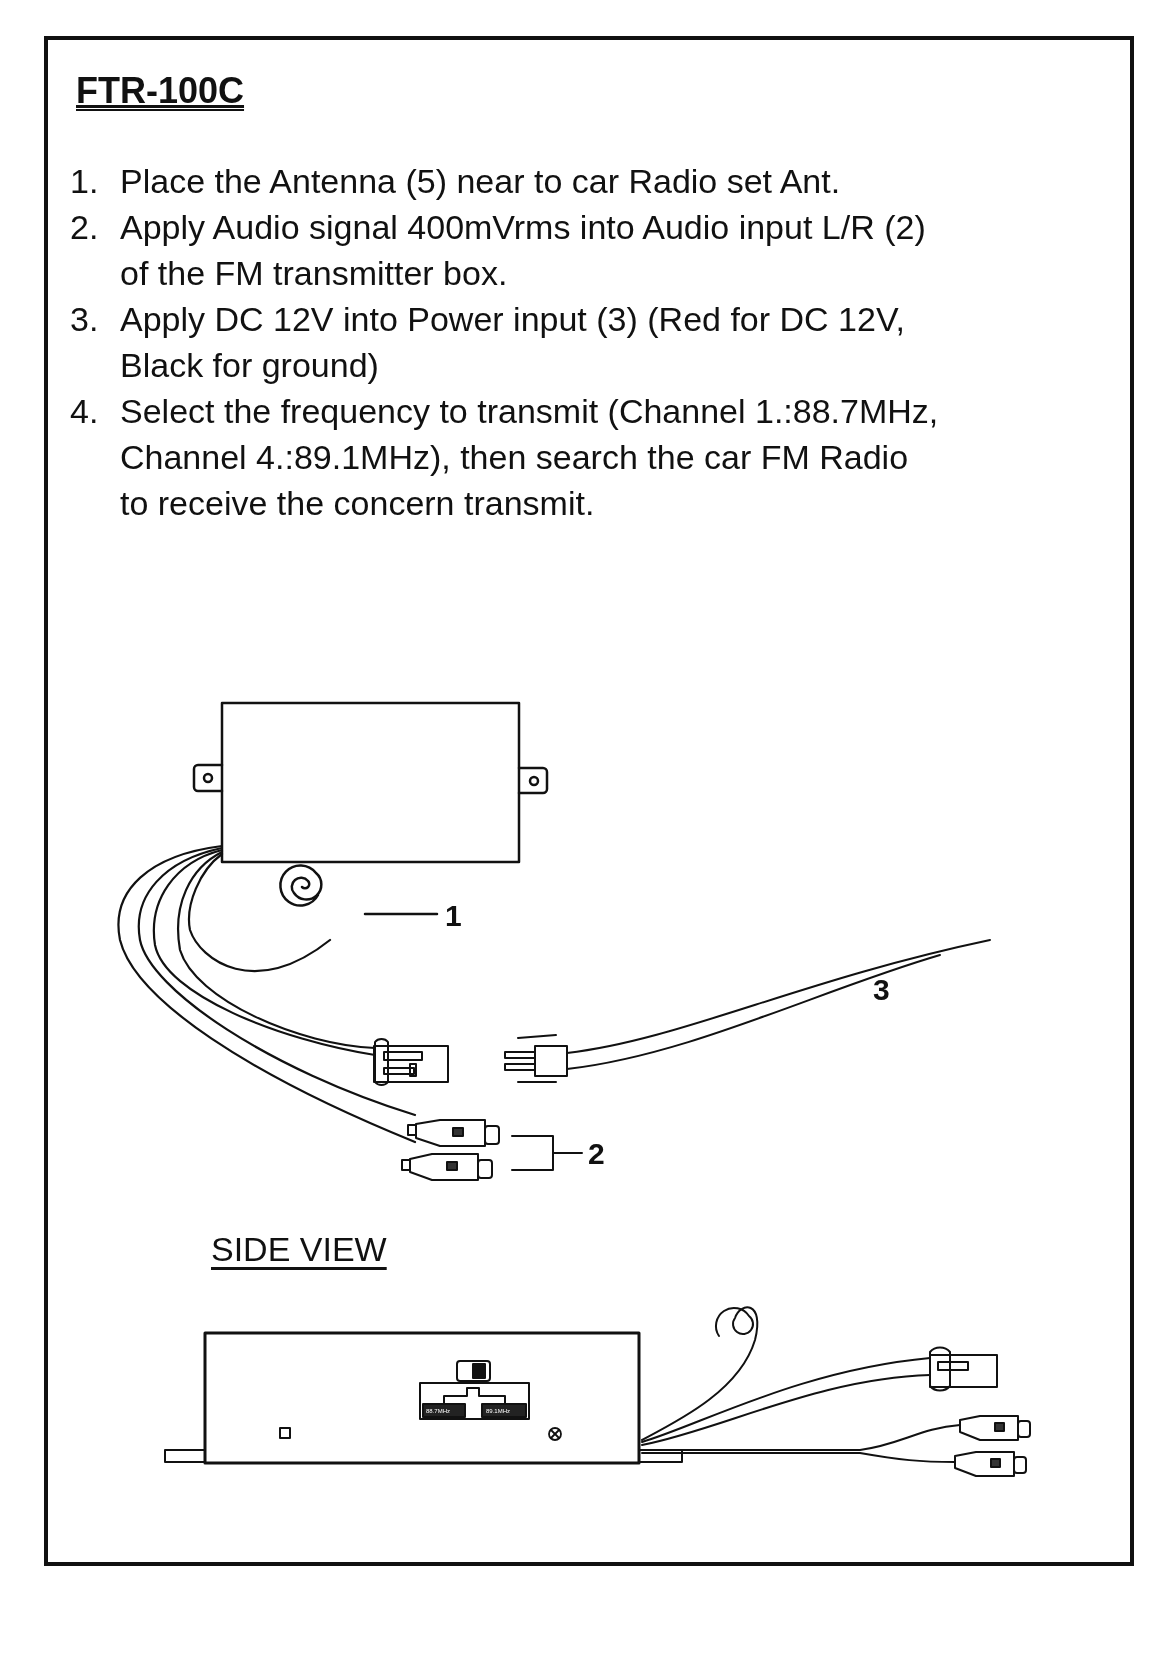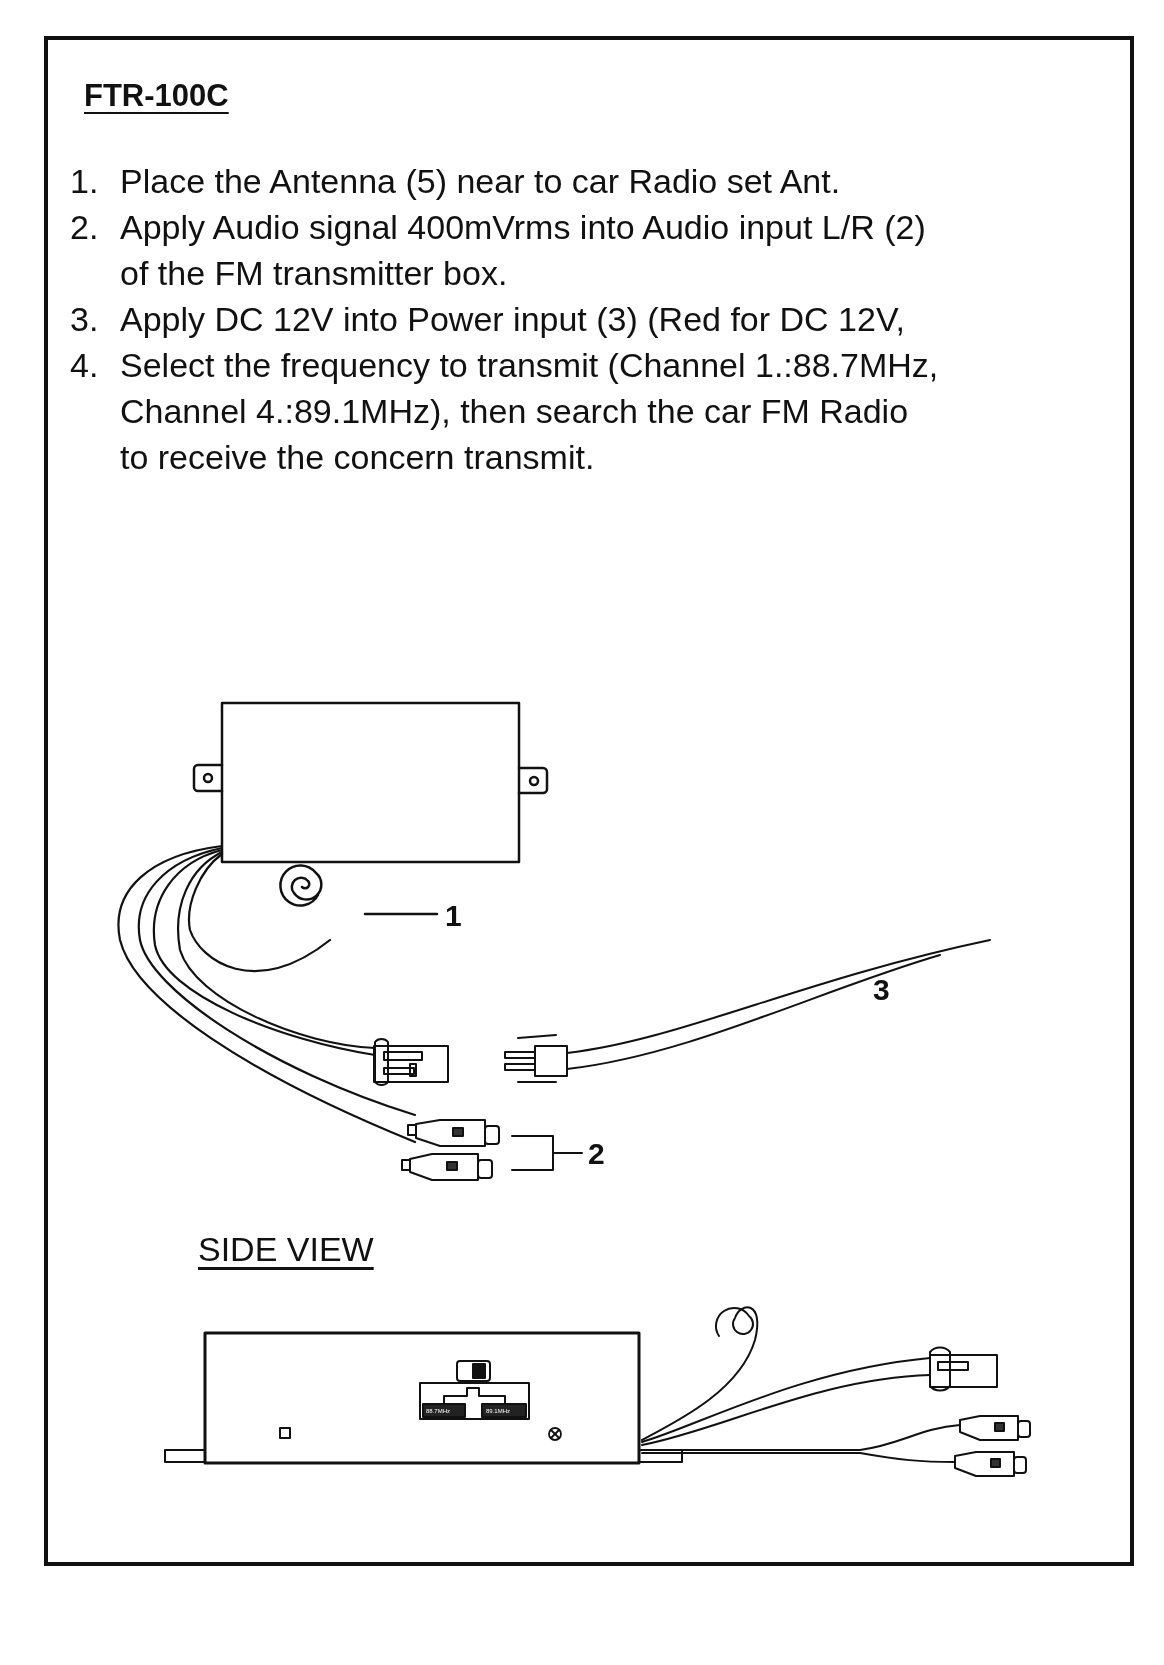--- a/index.html
+++ b/index.html
@@ -1,28 +1,28 @@
 <!DOCTYPE html>
 <html><head>
 <meta charset="utf-8">
 <style>
   html, body { margin: 0; padding: 0; background: #ffffff; }
   body { width: 1164px; height: 1665px; position: relative; overflow: hidden;
          font-family: "Liberation Sans", sans-serif; color: #111; }
   .frame { position: absolute; left: 44px; top: 36px; width: 1090px; height: 1530px;
            border: 4px solid #111; box-sizing: border-box; }
-  .title { position: absolute; left: 76px; top: 70px; font-size: 31px; font-weight: bold;
-           margin: 8px; letter-spacing: 0px; }
+  .title { position: absolute; left: 76px; top: 70px; font-size: 36px; font-weight: bold;
+           margin: 0; letter-spacing: 0px; text-decoration: underline; }
   .title span.u { text-decoration: underline; text-decoration-thickness: 2px; text-underline-offset: 6px; }
   .steps { position: absolute; left: 70px; top: 158px; width: 1040px; margin: 0; padding: 0;
            list-style: none; font-size: 34px; line-height: 46px; }
   .steps li { position: relative; padding-left: 50px; }
   .steps li .num { position: absolute; left: 0; top: 0; }
   .steps li .line { display: block; white-space: nowrap; }
-  .side-title { position: absolute; left: 198px; top: 1230px; font-size: 34px;
+  .side-title { position: absolute; left: 211px; top: 1230px; font-size: 34px;
                 text-decoration: underline; text-underline-offset: 6px; margin: 0; font-weight: normal; }
   svg.diagram { position: absolute; left: 0; top: 0; }
   .callout { font-family: "Liberation Sans", sans-serif; font-size: 30px; font-weight: bold; fill: #111; }
   .freq { font-family: "Liberation Sans", sans-serif; font-size: 6px; fill: #fff; }
 </style>
 </head>
 <body>
 
 <div class="frame"></div>
 
@@ -34,20 +34,21 @@
     <span class="line">Place the Antenna (5) near to car Radio set Ant.</span>
   </li>
   <li>
     <span class="num">2.</span>
     <span class="line">Apply Audio signal 400mVrms into Audio input L/R (2)</span>
     <span class="line">of the FM transmitter box.</span>
   </li>
   <li>
     <span class="num">3.</span>
     <span class="line">Apply DC 12V into Power input (3) (Red for DC 12V,</span>
+    <span class="line">Black for ground)</span>
   </li>
   <li>
     <span class="num">4.</span>
     <span class="line">Select the frequency to transmit (Channel 1.:88.7MHz,</span>
     <span class="line">Channel 4.:89.1MHz), then search the car FM Radio</span>
     <span class="line">to receive the concern transmit.</span>
   </li>
 </ol>
 
 <h2 class="side-title">SIDE VIEW</h2>

